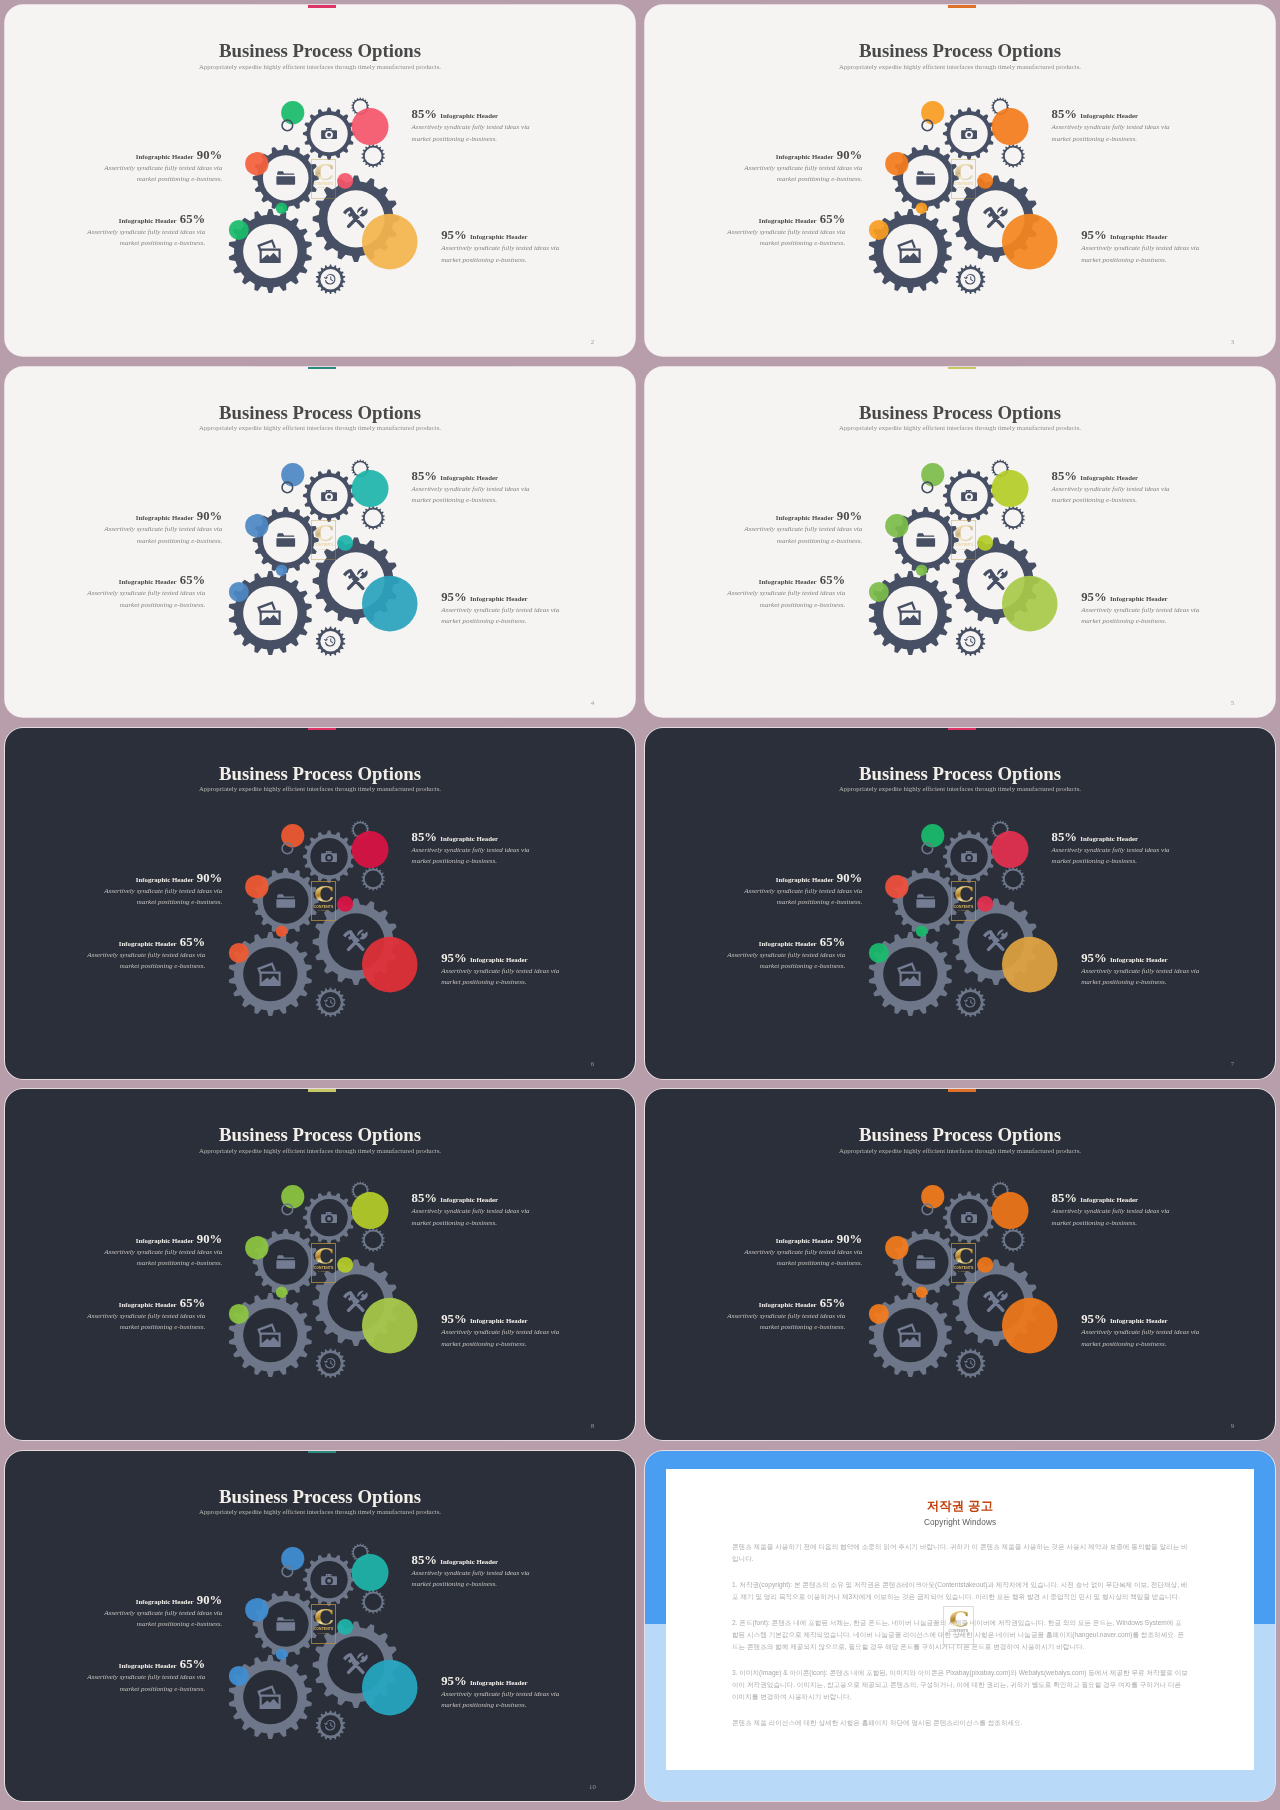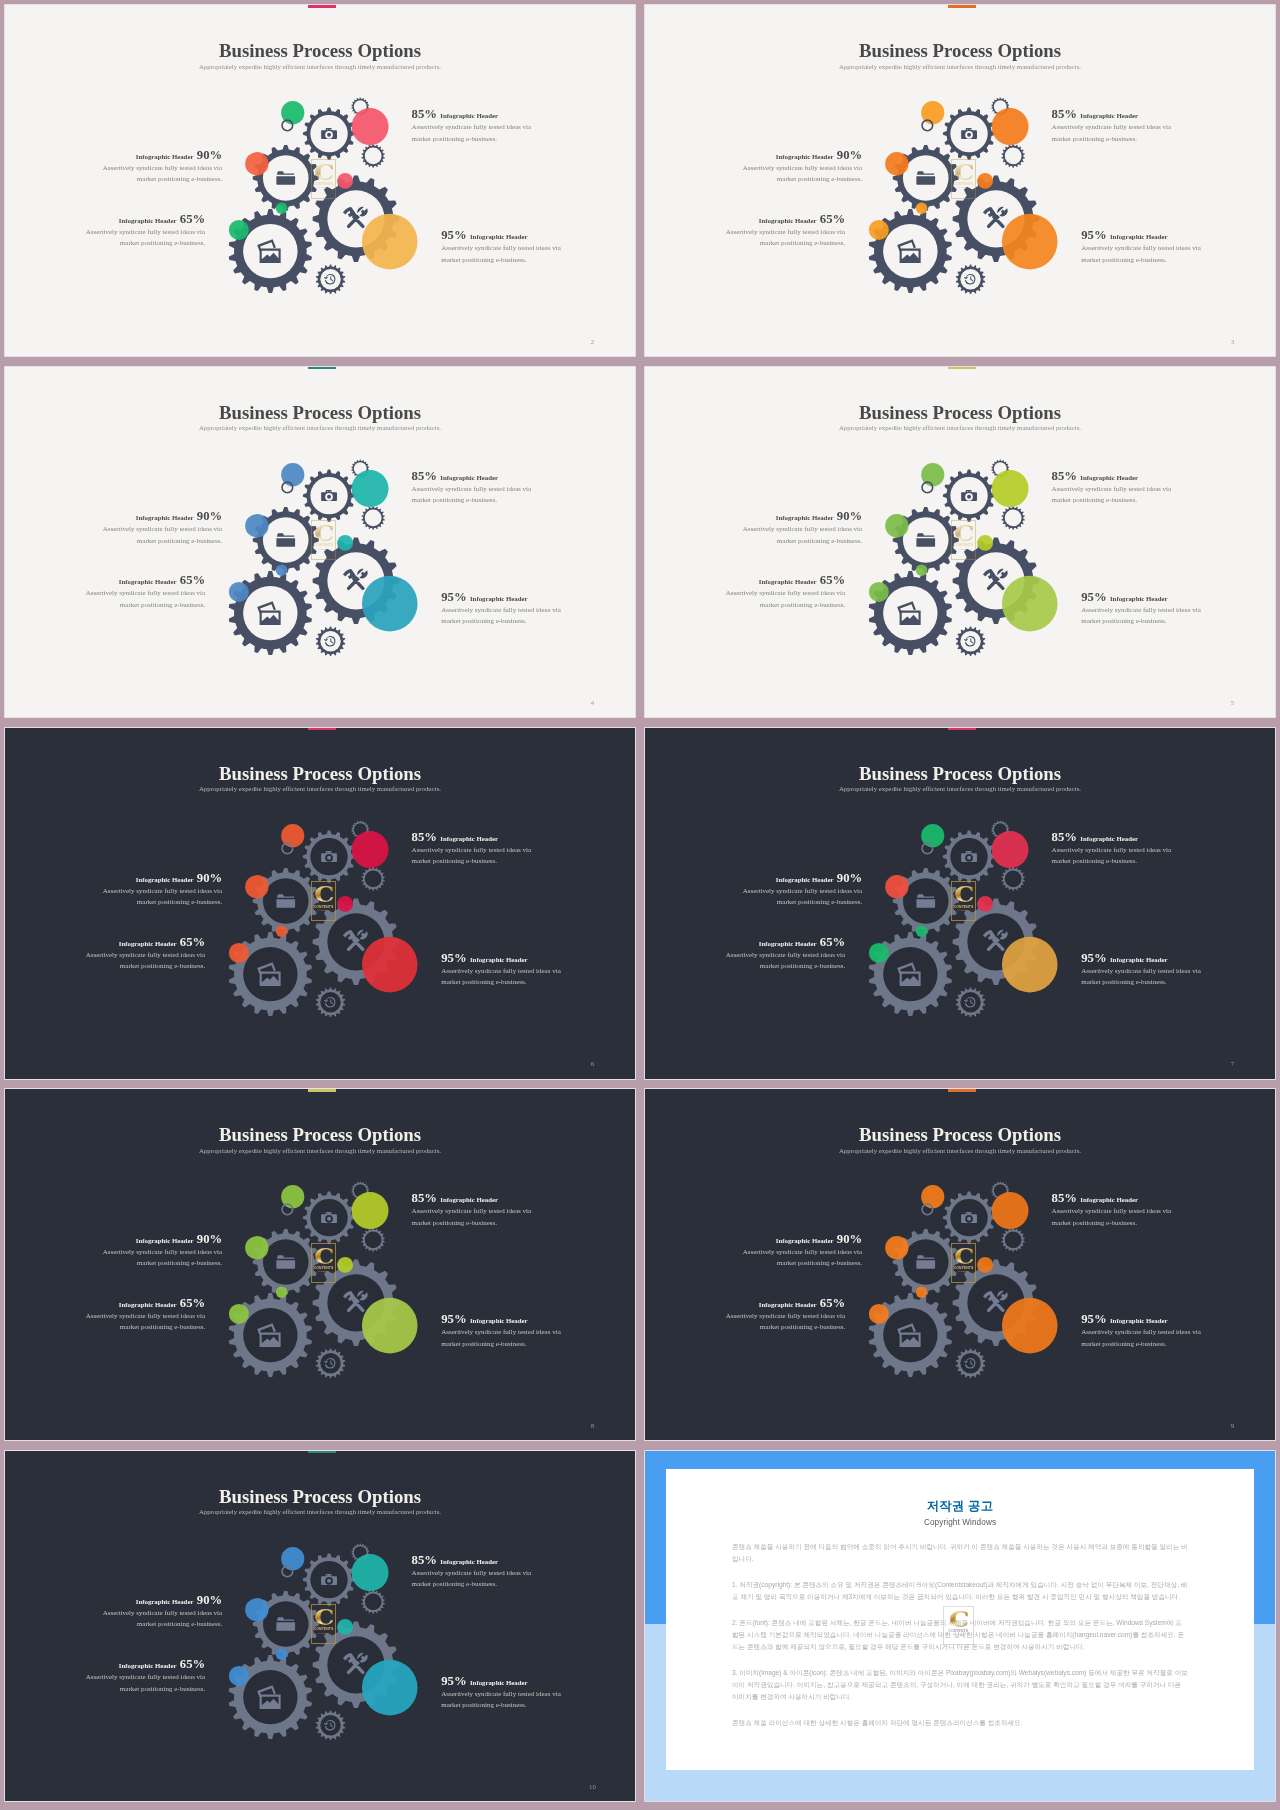--- a/index.html
+++ b/index.html
@@ -5,21 +5,21 @@
 <style>
 
 html,body{margin:0;padding:0;}
 body{width:1280px;height:1810px;background:#b89daa;overflow:hidden;
      font-family:"Liberation Serif","DejaVu Serif",serif;}
 .svg-defs{position:absolute;width:0;height:0;overflow:hidden;}
 .grid{display:grid;grid-template-columns:640px 640px;grid-template-rows:repeat(5,361.3px);
       width:1280px;height:1810px;}
 .cell{box-sizing:border-box;padding:5.4px 5.25px 5.4px 5.25px;position:relative;}
 .slide{position:relative;width:100%;height:100%;overflow:hidden;
-       box-shadow:0 0 0 .8px rgba(255,252,253,.85);}
+       box-shadow:0 0 0 .8px rgba(255,252,253,.85);border-radius:18px;}
 .slide.light{background:#f5f4f3;color:#4a4a4a;}
 .slide.dark{background:#2a2f3a;color:#e9e7e4;}
 .accentbar{position:absolute;left:50%;top:0;width:28.3px;height:2.4px;margin-left:-12.5px;}
 
 
 .hdr{position:absolute;left:0;right:0;top:37.1px;text-align:center;}
 .h1{font-size:18.8px;font-weight:700;letter-spacing:0;line-height:1;}
 .slide.light .h1{color:#494949;}
 .slide.dark .h1{color:#f2efe9;}
 .h2{font-size:6.8px;line-height:1;margin-top:2.6px;letter-spacing:0;}
@@ -39,21 +39,21 @@
 .blob.t2{fill:var(--c2);} .blob.t3{fill:var(--c3);}
 .ring-o{fill:none;stroke-width:1.6;}
 .slide.light .ring-o{stroke:#464f63;}
 .slide.dark  .ring-o{stroke:#6e7789;}
 
 
 .it{position:absolute;width:122px;}
 .it-h{white-space:nowrap;line-height:1;height:9px;}
 .pct{font-size:12.7px;font-weight:700;vertical-align:baseline;}
 .lbl{font-size:6.8px;font-weight:700;letter-spacing:0;vertical-align:baseline;}
-.it-b{font-size:7px;line-height:11.2px;margin-top:8px;}
+.it-b{font-size:7px;line-height:11.2px;margin-top:8px;font-style:italic;}
 .slide.light .pct,.slide.light .lbl{color:#4b4b4b;}
 .slide.dark  .pct,.slide.dark  .lbl{color:#f2efe9;}
 .slide.light .it-b{color:#848484;}
 .slide.dark  .it-b{color:#c6c3bf;}
 .it.tr{left:406.35px;top:100.1px;text-align:left;}
 .it.br{left:435.95px;top:221.1px;text-align:left;}
 .it.lt{left:94.95px;top:140.7px;text-align:right;}
 .it.lb{left:77.95px;top:204.8px;text-align:right;}
 .it.tr .pct,.it.br .pct{margin-right:3.4px;}
 .it.lt .pct,.it.lb .pct{margin-left:3.4px;}
@@ -78,21 +78,21 @@
         font-family:"Liberation Sans",sans-serif;}
 .slide.light .wmark{opacity:.55;}
 
 
 .cslide{background:#b8d9f8;}
 .cband-top{position:absolute;left:0;top:0;width:100%;height:173.4px;background:#4a9ef2;}
 .cband-bot{position:absolute;left:0;top:173.4px;width:100%;bottom:0;background:#b8d9f8;}
 .cpaper{position:absolute;left:20.75px;top:18.4px;width:588px;height:301px;background:#fff;
         padding:31.5px 66px 0 66px;box-sizing:border-box;
         font-family:"Liberation Sans","DejaVu Sans",sans-serif;}
-.c-t1{text-align:center;font-size:12.4px;font-weight:700;color:#0369a1;letter-spacing:.2px;line-height:1;}
+.c-t1{text-align:center;font-size:12.4px;font-weight:700;color:#c2410c;letter-spacing:.2px;line-height:1;}
 .c-t2{text-align:center;font-size:8.2px;color:#5a5a5a;margin-top:6px;letter-spacing:.1px;line-height:1;}
 .c-p{font-size:6.6px;line-height:12px;color:#a9a9a9;margin:14px 0 0 0;text-align:left;}
 .cwm{left:297.25px;top:155.2px;width:31.7px;height:39.7px;opacity:.95;}
 .cwm .wm-box{border-color:rgba(190,190,190,.55);}
 .cwm .wm-lbl{color:#9b9b9b;}
 .cwm .wm-sub{color:#b0b0b0;}
 
 </style>
 </head>
 <body>

